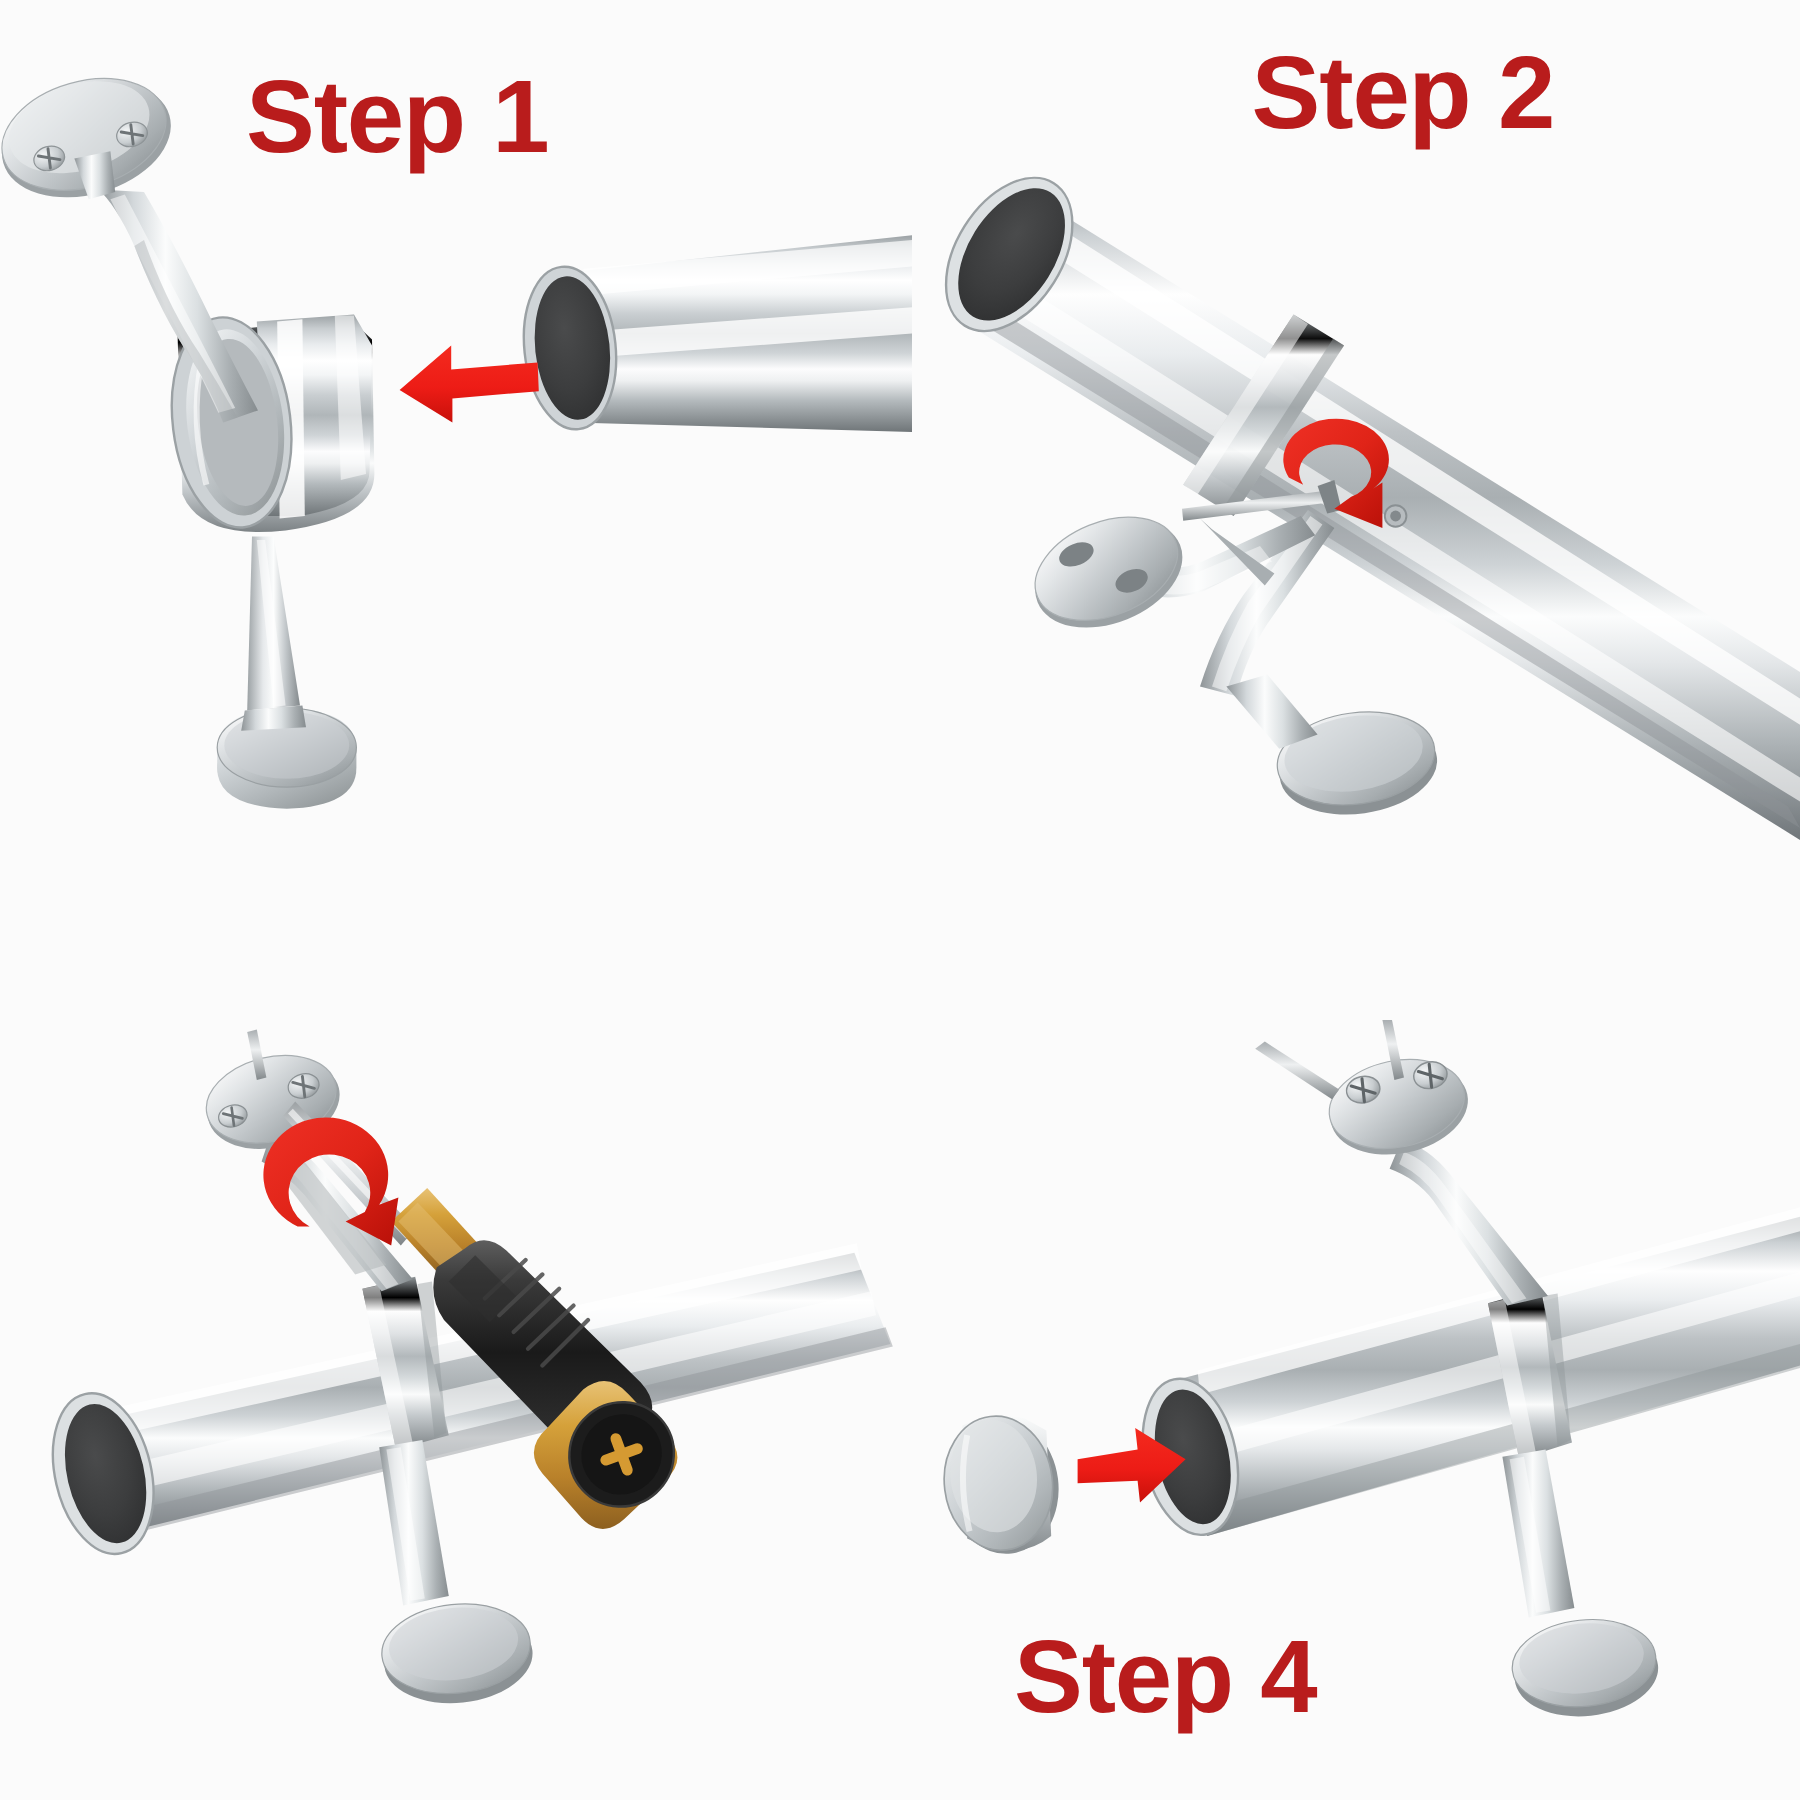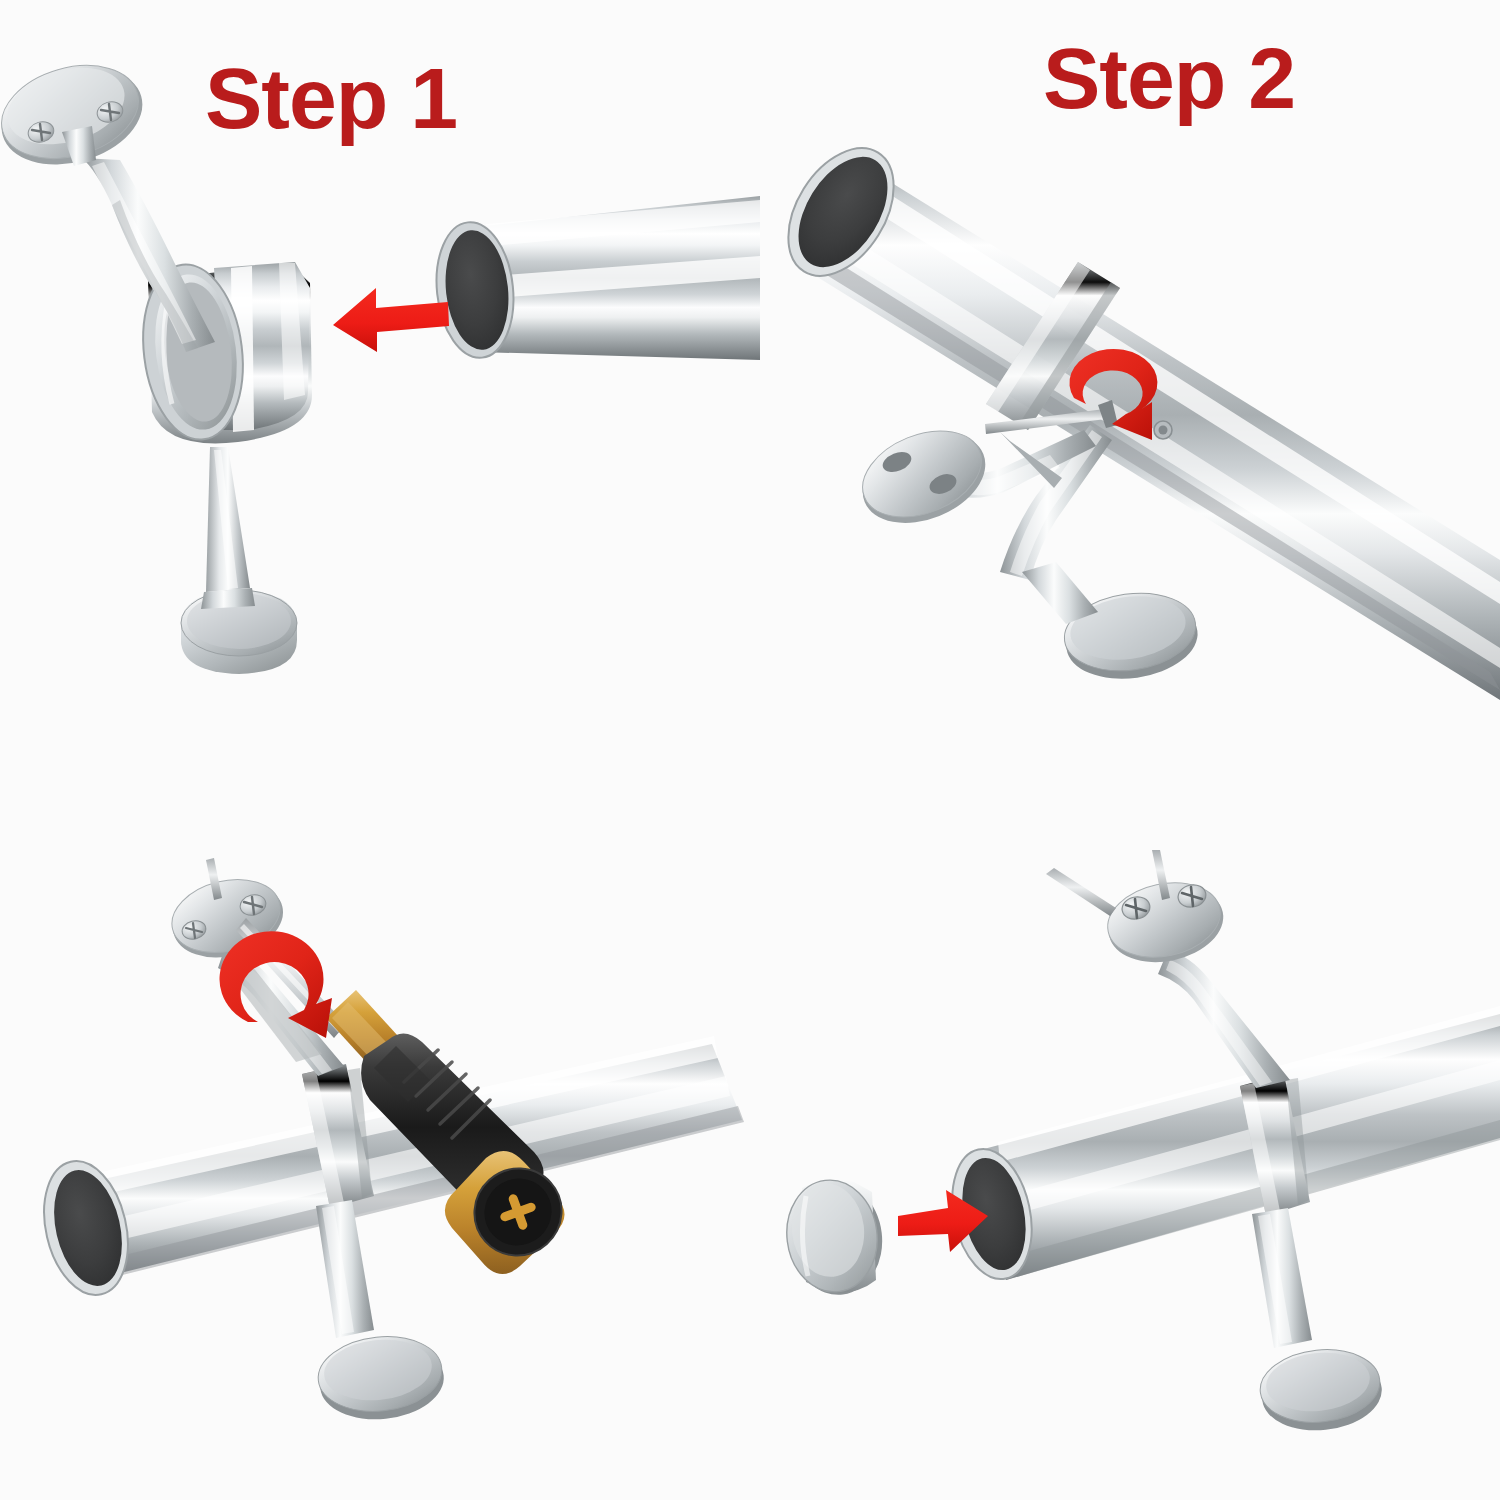--- a/index.html
+++ b/index.html
@@ -446,14 +446,15 @@
     </g>
   </svg>
 
   <div class="panel" id="panel-1"></div>
   <div class="panel" id="panel-2"></div>
   <div class="panel" id="panel-3"></div>
   <div class="panel" id="panel-4"></div>
 
   <div class="step-label" id="label-1">Step 1</div>
   <div class="step-label" id="label-2">Step 2</div>
+  <div class="step-label" id="label-4">Step 4</div>
 
 </div>
 
 </body></html>

